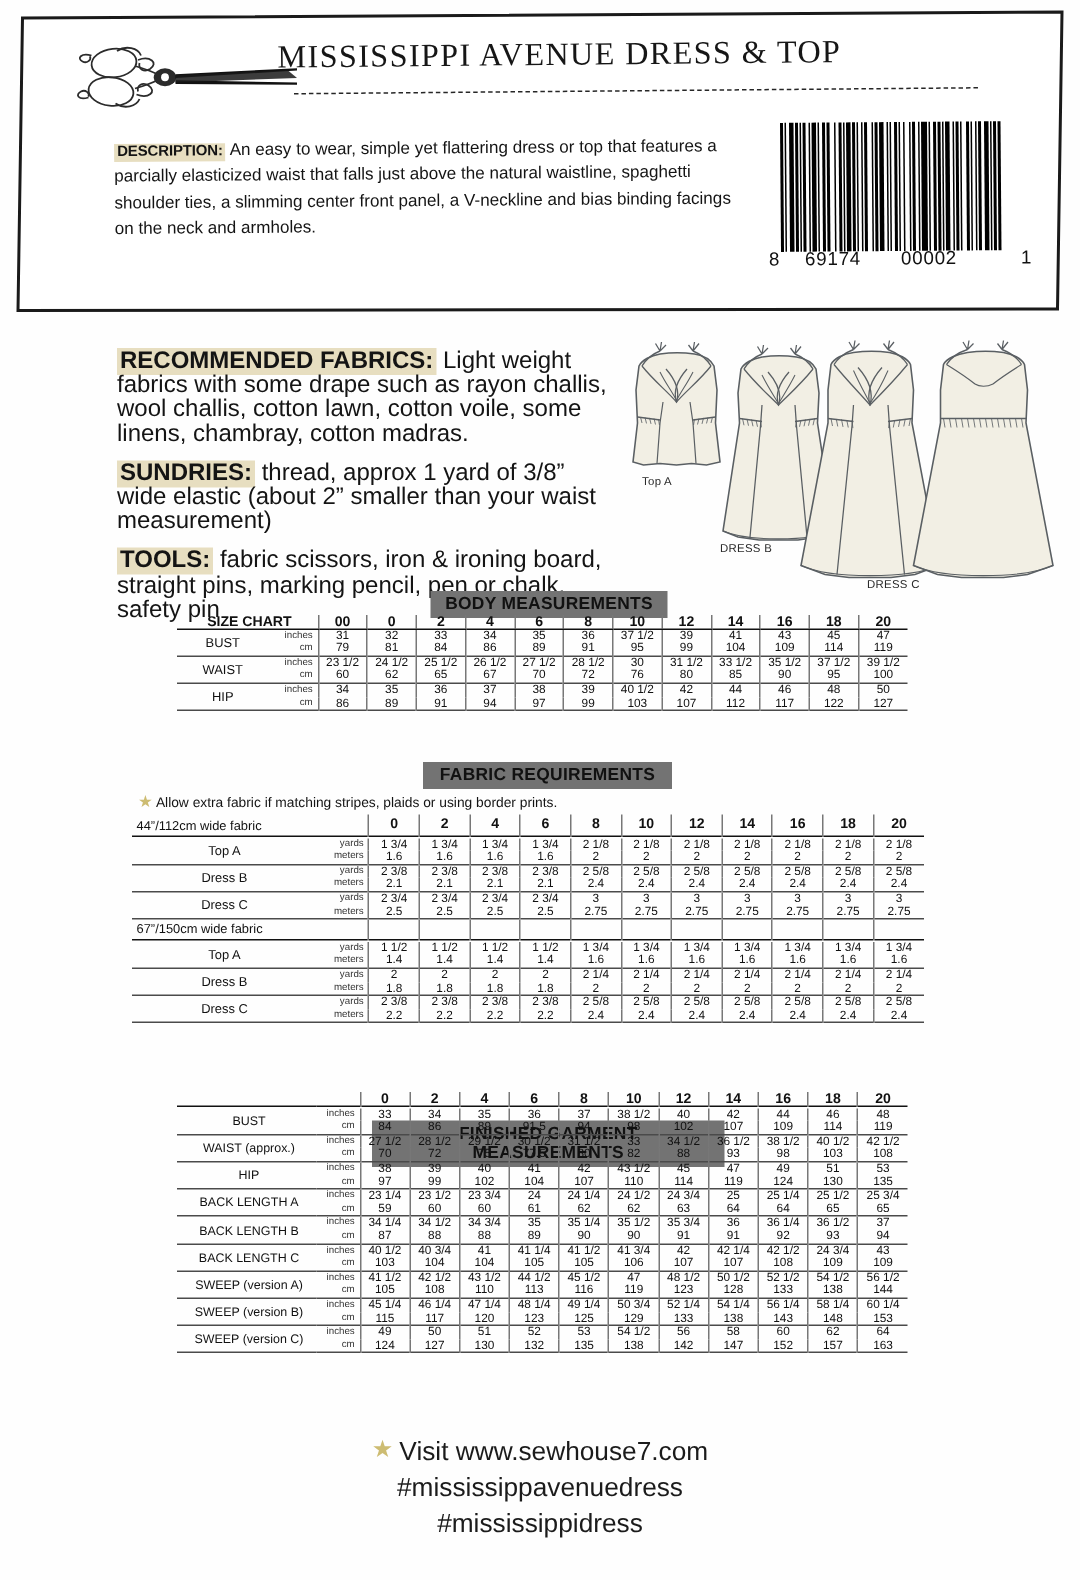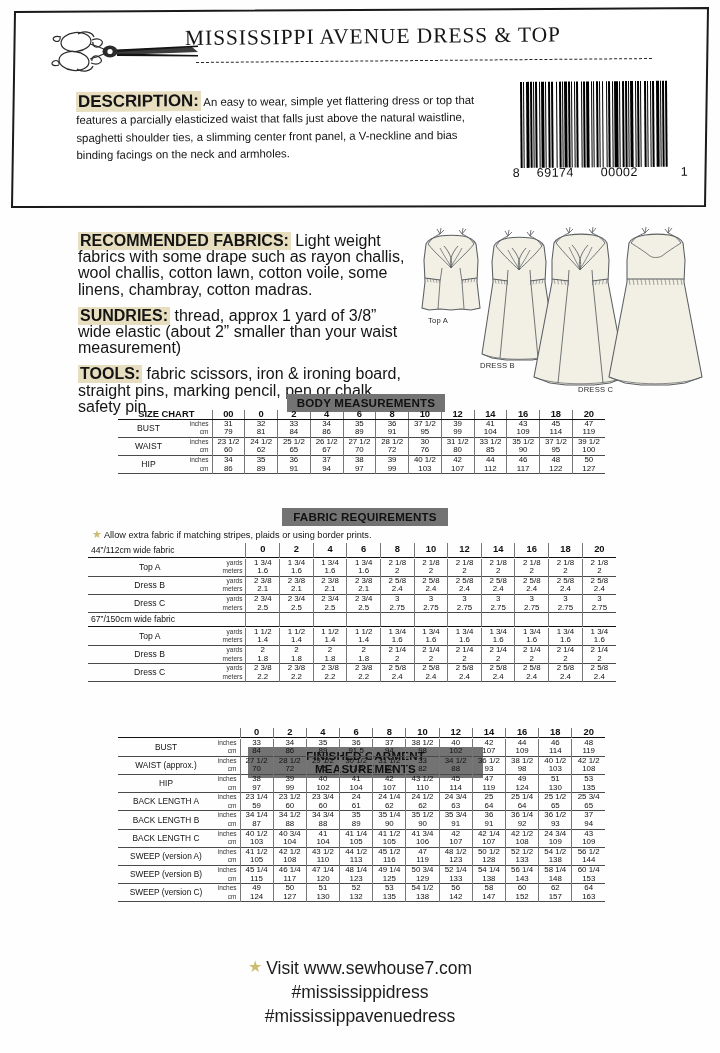--- a/index.html
+++ b/index.html
@@ -28,21 +28,21 @@
     border-top:1.6px dashed #262626;
     transform:rotate(-0.5deg);transform-origin:left center;
   }
 
   .desc{
     position:absolute;left:76px;top:93px;width:420px;
     font-size:11.4px;line-height:17.4px;color:#141414;
     transform:rotate(-0.45deg);transform-origin:left top;
   }
   .hl{background:#e7dec0;padding:0 2px 1px 2px;font-weight:bold;}
-  .desc .hl{font-size:17px;letter-spacing:-.1px;}
+  .desc .hl{font-size:10px;letter-spacing:-.1px;}
 
   
   .barcode-wrap{position:absolute;left:512px;top:82px;width:184px;height:106px;
     transform:rotate(-0.45deg);transform-origin:left top;}
   .barcode{position:absolute;left:8px;top:0;width:168px;height:86px;}
   .barcode span{display:inline-block;height:100%;background:#000;vertical-align:top;}
   .barcode span.w{background:transparent;}
   .bc-digits{position:absolute;left:0;top:84px;width:184px;height:18px;
     font-size:12.5px;letter-spacing:.5px;color:#111;}
   .bc-digits .d{position:absolute;top:0;}
@@ -915,17 +915,17 @@
         <tr>
           <td colspan="13" style="border-top: 1px solid rgb(74, 74, 74); height: 2px;"></td>
         </tr>
       </tbody>
   </table>
 
   <div class="footer">
     <div class="l1">
       <span class="fstar">★</span><span>Visit www.sewhouse7.com</span>
     </div>
+    <div>#mississippavenuedress</div>
     <div>#mississippidress</div>
-    <div>#mississippavenuedress</div>
   </div>
 
 </div>
 
 </body></html>

